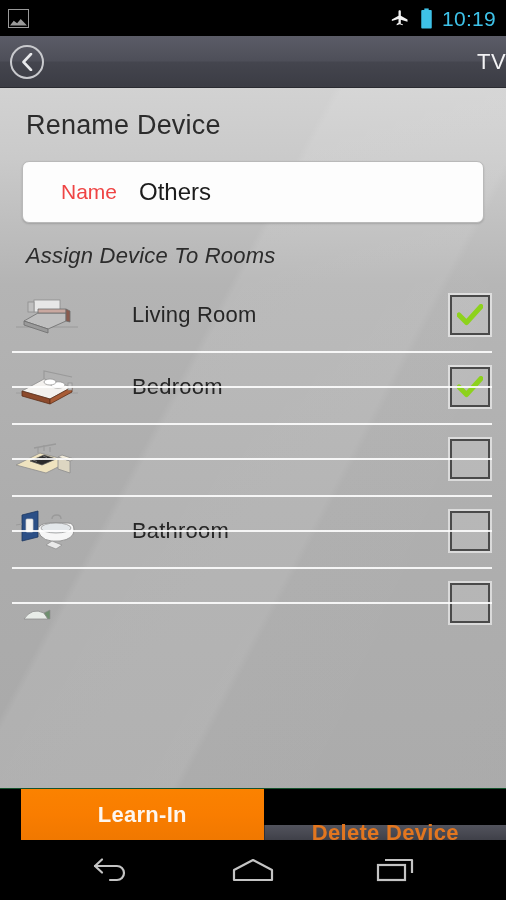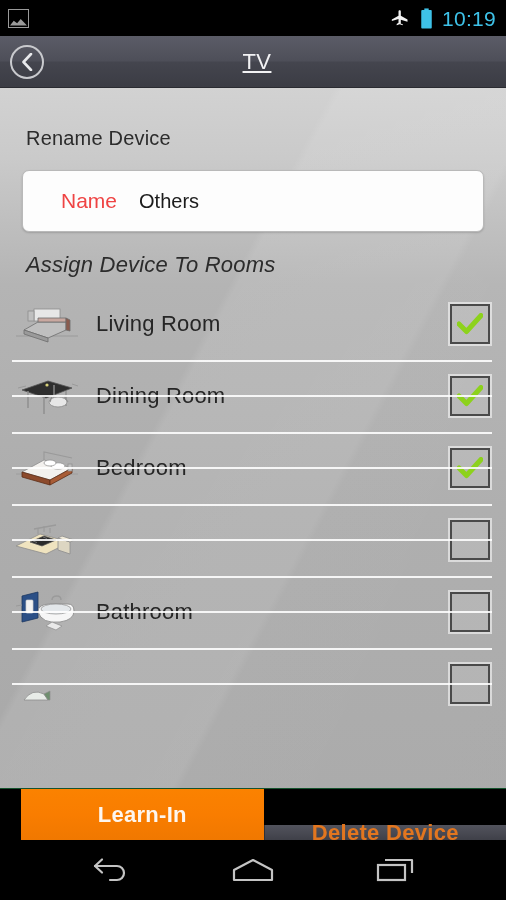--- a/index.html
+++ b/index.html
@@ -56,72 +56,72 @@
     position:relative;
   }
   .back-btn {
     width:34px; height:34px; margin-left:10px;
     border:2px solid #c9cace; border-radius:50%;
     display:flex; align-items:center; justify-content:center;
     cursor:pointer;
   }
   .back-btn svg { display:block; }
   .title {
-    position:absolute; left:8px; right:0; text-align:center;
+    position:absolute; left:8px; right:0; text-align:right;
     color:#f2f2f4; font-size:22px; letter-spacing:0.4px;
     pointer-events:none;
-    text-decoration:underline;
   }
 
   
   .content {
     flex:1 1 auto; position:relative; overflow:hidden;
     background:
       linear-gradient(118deg, rgba(255,255,255,0.00) 0%, rgba(255,255,255,0.00) 38%,
                               rgba(255,255,255,0.085) 39%, rgba(255,255,255,0.10) 62%,
                               rgba(255,255,255,0.035) 63%, rgba(255,255,255,0.02) 100%),
       linear-gradient(to bottom, #d2d2d2 0%, #cacaca 10%, #b4b4b4 28%, #adadad 60%, #a9a9a9 100%);
   }
 
   .section-title {
-    font-size:20px; color:#2c2c2c;
-    padding:22px 0 0 26px; letter-spacing:0.2px;margin-top:17px;
+    font-size:27px; color:#2c2c2c;
+    padding:22px 0 0 26px; letter-spacing:0.2px;
   }
 
   
   .name-field {
     margin:20px 22px 0 22px;
     height:62px;
     background:#fdfdfd;
     border:1px solid #b9b9b9;
     border-radius:7px;
     box-shadow:0 1px 2px rgba(0,0,0,0.16);
     display:flex; align-items:center;
     padding:0 16px;
     cursor:text;
   }
   .name-label {
     color:#ef4444; font-size:21px; margin-left:22px; margin-right:22px;
   }
   .name-value {
-    color:#1c1c1c; font-size:20px;text-align:center;
+    color:#1c1c1c; font-size:24px;text-align:center;
   }
 
   .rooms-title {
     font-size:22px; color:#2c2c2c;
     padding:20px 0 0 26px; letter-spacing:0.2px;font-style:italic;
   }
 
   
   .room-list { margin-top:10px; }
   .room-row {
     height:72px;
     display:flex; align-items:center;
     position:relative;
     cursor:pointer;
+    gap:36px;
   }
   .room-row + .room-row::before,
   .room-row:first-child::before {
     content:""; position:absolute; top:0; left:12px; right:14px;
     height:1.5px; background:rgba(255,255,255,0.88);
   }
   .room-row:first-child::before { display:none; }
   .room-icon {
     width:66px; height:48px; margin-left:14px;
     flex:0 0 66px;
@@ -233,40 +233,20 @@
         <path d="M2 36 H64" stroke="#9a9a9a" stroke-width="1"></path>
         <rect x="20" y="9" width="26" height="12" fill="#e7e7e7" stroke="#8d8d8d" stroke-width="0.8"></rect>
         <rect x="14" y="11" width="6" height="10" fill="#bfbfbf" stroke="#8d8d8d" stroke-width="0.8"></rect>
         <path d="M10 30 L24 22 L52 22 L52 30 L34 38 Z" fill="#bfbfbf" stroke="#6d6d6d" stroke-width="0.8"></path>
         <path d="M24 22 L24 18 L52 18 L52 22 Z" fill="#c9a8a0" stroke="#6d6d6d" stroke-width="0.8"></path>
         <path d="M52 18 L56 20 L56 31 L52 30 Z" fill="#8a5b4e" stroke="#6d6d6d" stroke-width="0.8"></path>
         <path d="M10 30 L10 34 L34 42 L34 38 Z" fill="#9a9a9a" stroke="#6d6d6d" stroke-width="0.8"></path>
       </g>
             </svg></span>
           <span class="room-name">Living Room</span>
-          <span class="cb on">
-            <svg width="26" height="22" viewBox="0 0 26 22">
-  <path d="M2 11 L9.5 18.5 L24 2.5" stroke="#8dd21c" stroke-width="5" fill="none" stroke-linecap="round" stroke-linejoin="round"></path>
-</svg>
-          </span>
-        </div>
-        <div class="room-row">
-          <div class="divider-top"></div>
-          <span class="room-icon">
-      <svg viewBox="0 0 66 48">
-              <g>
-        <path d="M8 18 L34 9 L58 16 L32 26 Z" fill="#2e2e2e" stroke="#555" stroke-width="0.8"></path>
-        <path d="M14 19 L14 36 M30 25 L30 42 M52 19 L52 34 M40 13 L40 28" stroke="#8d8d8d" stroke-width="1.4"></path>
-        <ellipse cx="44" cy="30" rx="9" ry="5" fill="#e7e7e7" stroke="#8d8d8d" stroke-width="0.8"></ellipse>
-        <path d="M50 24 L54 30 M38 24 L36 30" stroke="#8d8d8d" stroke-width="1.2"></path>
-        <path d="M4 16 L12 14 M58 12 L64 14" stroke="#9a9a9a" stroke-width="1"></path>
-        <circle cx="33" cy="13" r="1.6" fill="#d8d27a"></circle>
-      </g>
-            </svg></span>
-          <span class="room-name">Dining Room</span>
           <span class="cb on">
             <svg width="26" height="22" viewBox="0 0 26 22">
   <path d="M2 11 L9.5 18.5 L24 2.5" stroke="#8dd21c" stroke-width="5" fill="none" stroke-linecap="round" stroke-linejoin="round"></path>
 </svg>
           </span>
         </div>
         <div class="room-row">
           <div class="divider-top"></div>
           <span class="room-icon">
       <svg viewBox="0 0 66 48">

